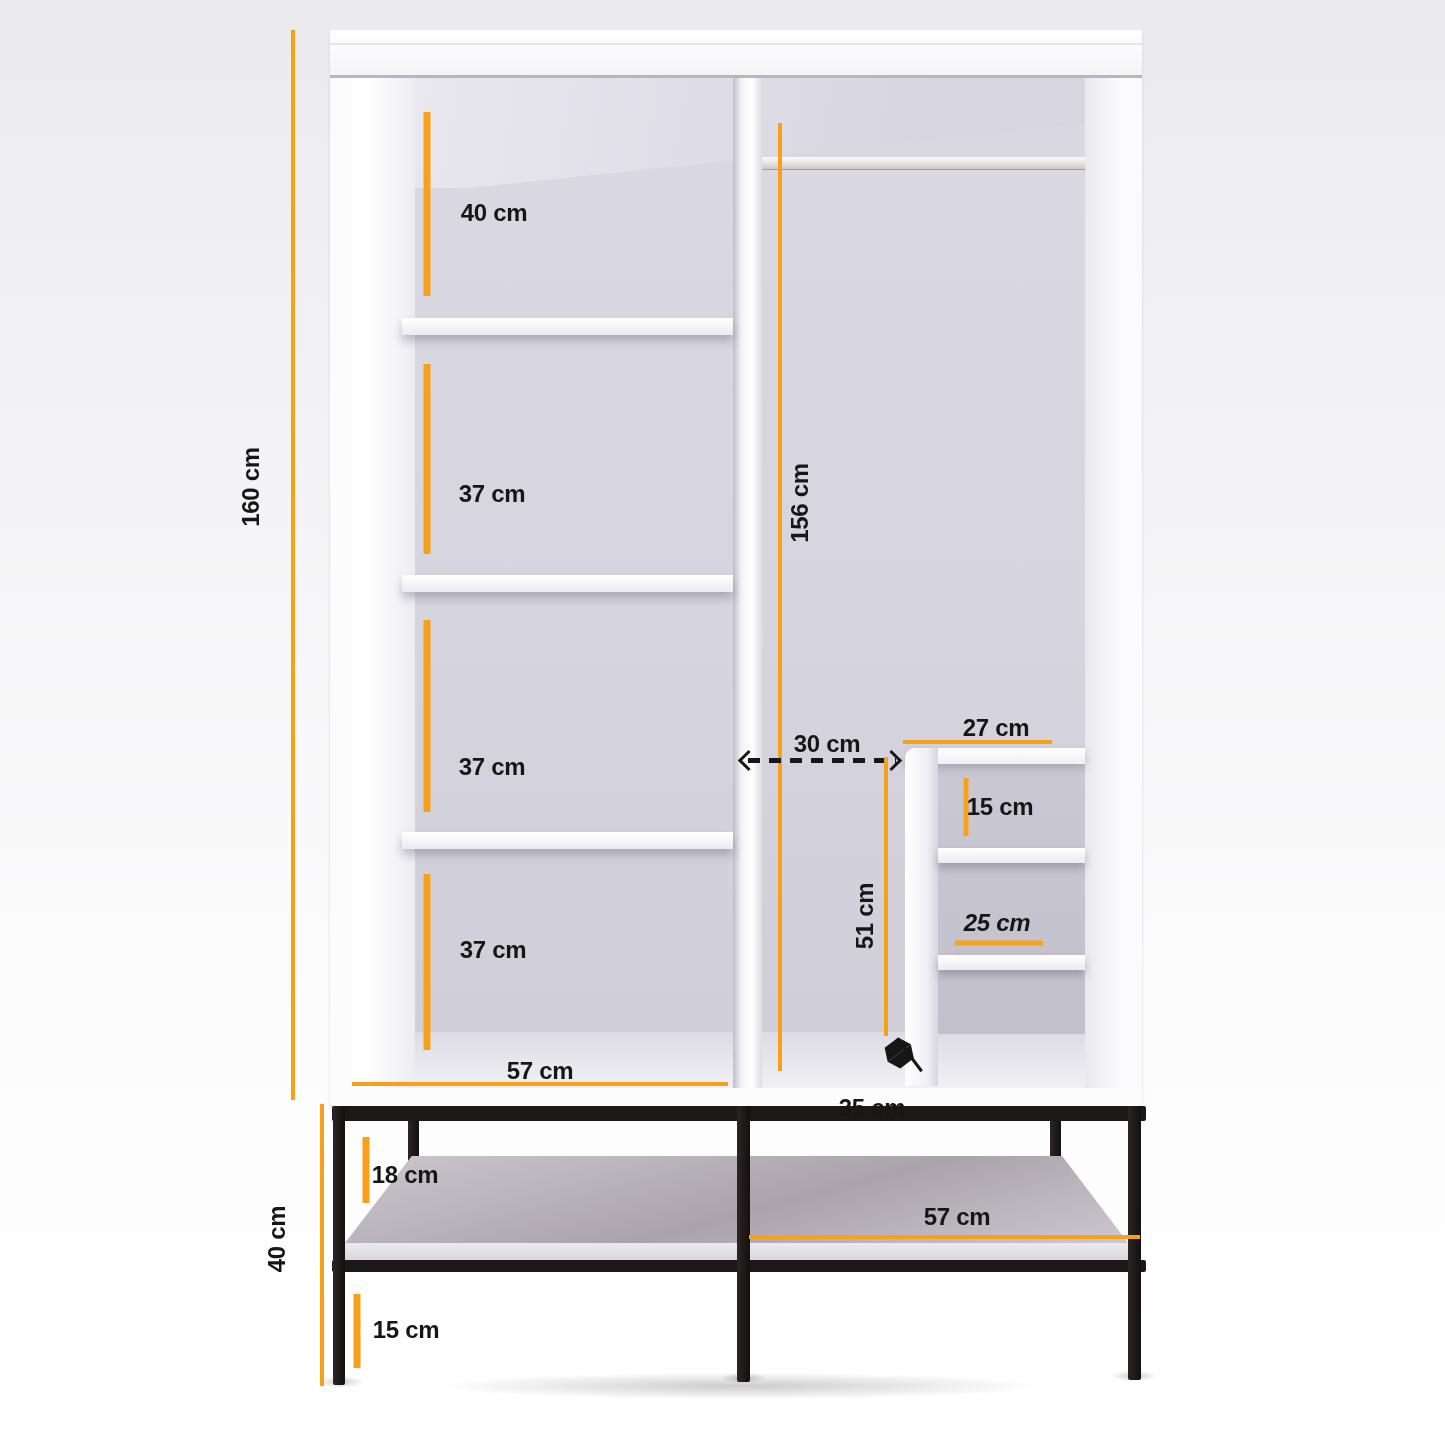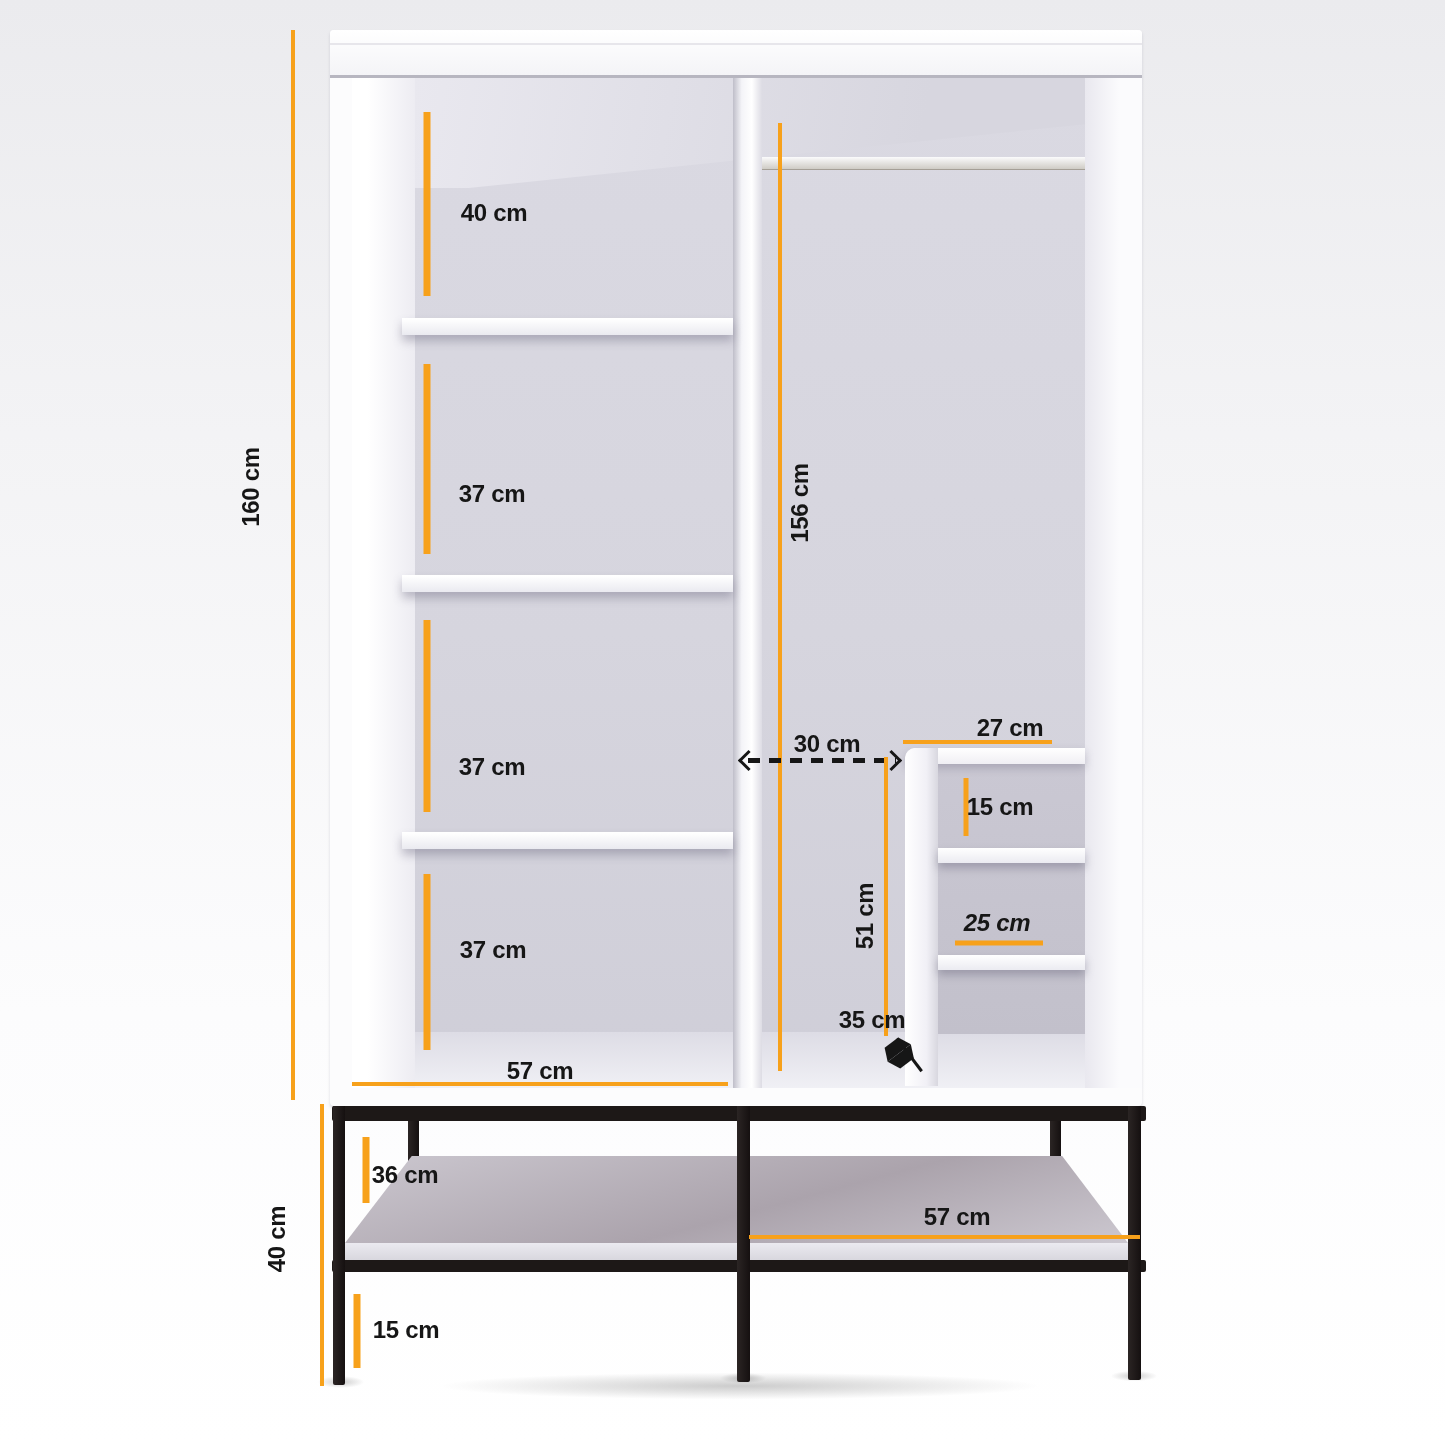--- a/index.html
+++ b/index.html
@@ -194,23 +194,23 @@
     </div>
 
   <div class="dim-label rot" style="left:251px;top:487px;">160 cm</div>
   <div class="dim-label" style="left:494px;top:213px;">40 cm</div>
   <div class="dim-label" style="left:492px;top:494px;">37 cm</div>
   <div class="dim-label" style="left:492px;top:767px;">37 cm</div>
   <div class="dim-label" style="left:493px;top:950px;">37 cm</div>
   <div class="dim-label" style="left:540px;top:1071px;">57 cm</div>
   <div class="dim-label rot" style="left:800px;top:503px;">156 cm</div>
   <div class="dim-label" style="left:827px;top:744px;">30 cm</div>
-  <div class="dim-label" style="left:996px;top:728px;margin-left:14px;">27 cm</div>
+  <div class="dim-label" style="left:996px;top:728px;">27 cm</div>
   <div class="dim-label" style="left:1000px;top:807px;">15 cm</div>
   <div class="dim-label" style="left:997px;top:923px;font-style:italic;">25 cm</div>
   <div class="dim-label rot" style="left:865px;top:916px;">51 cm</div>
-  <div class="dim-label" style="left:872px;top:1020px;">35 cm</div>
-  <div class="dim-label" style="left:405px;top:1175px;">36 cm</div>
+  <div class="dim-label" style="left:872px;top:1108px;">35 cm</div>
+  <div class="dim-label" style="left:405px;top:1175px;">18 cm</div>
   <div class="dim-label" style="left:957px;top:1217px;">57 cm</div>
   <div class="dim-label" style="left:406px;top:1330px;">15 cm</div>
   <div class="dim-label rot" style="left:277px;top:1239px;">40 cm</div>
 
 </div>
 
 </body></html>

